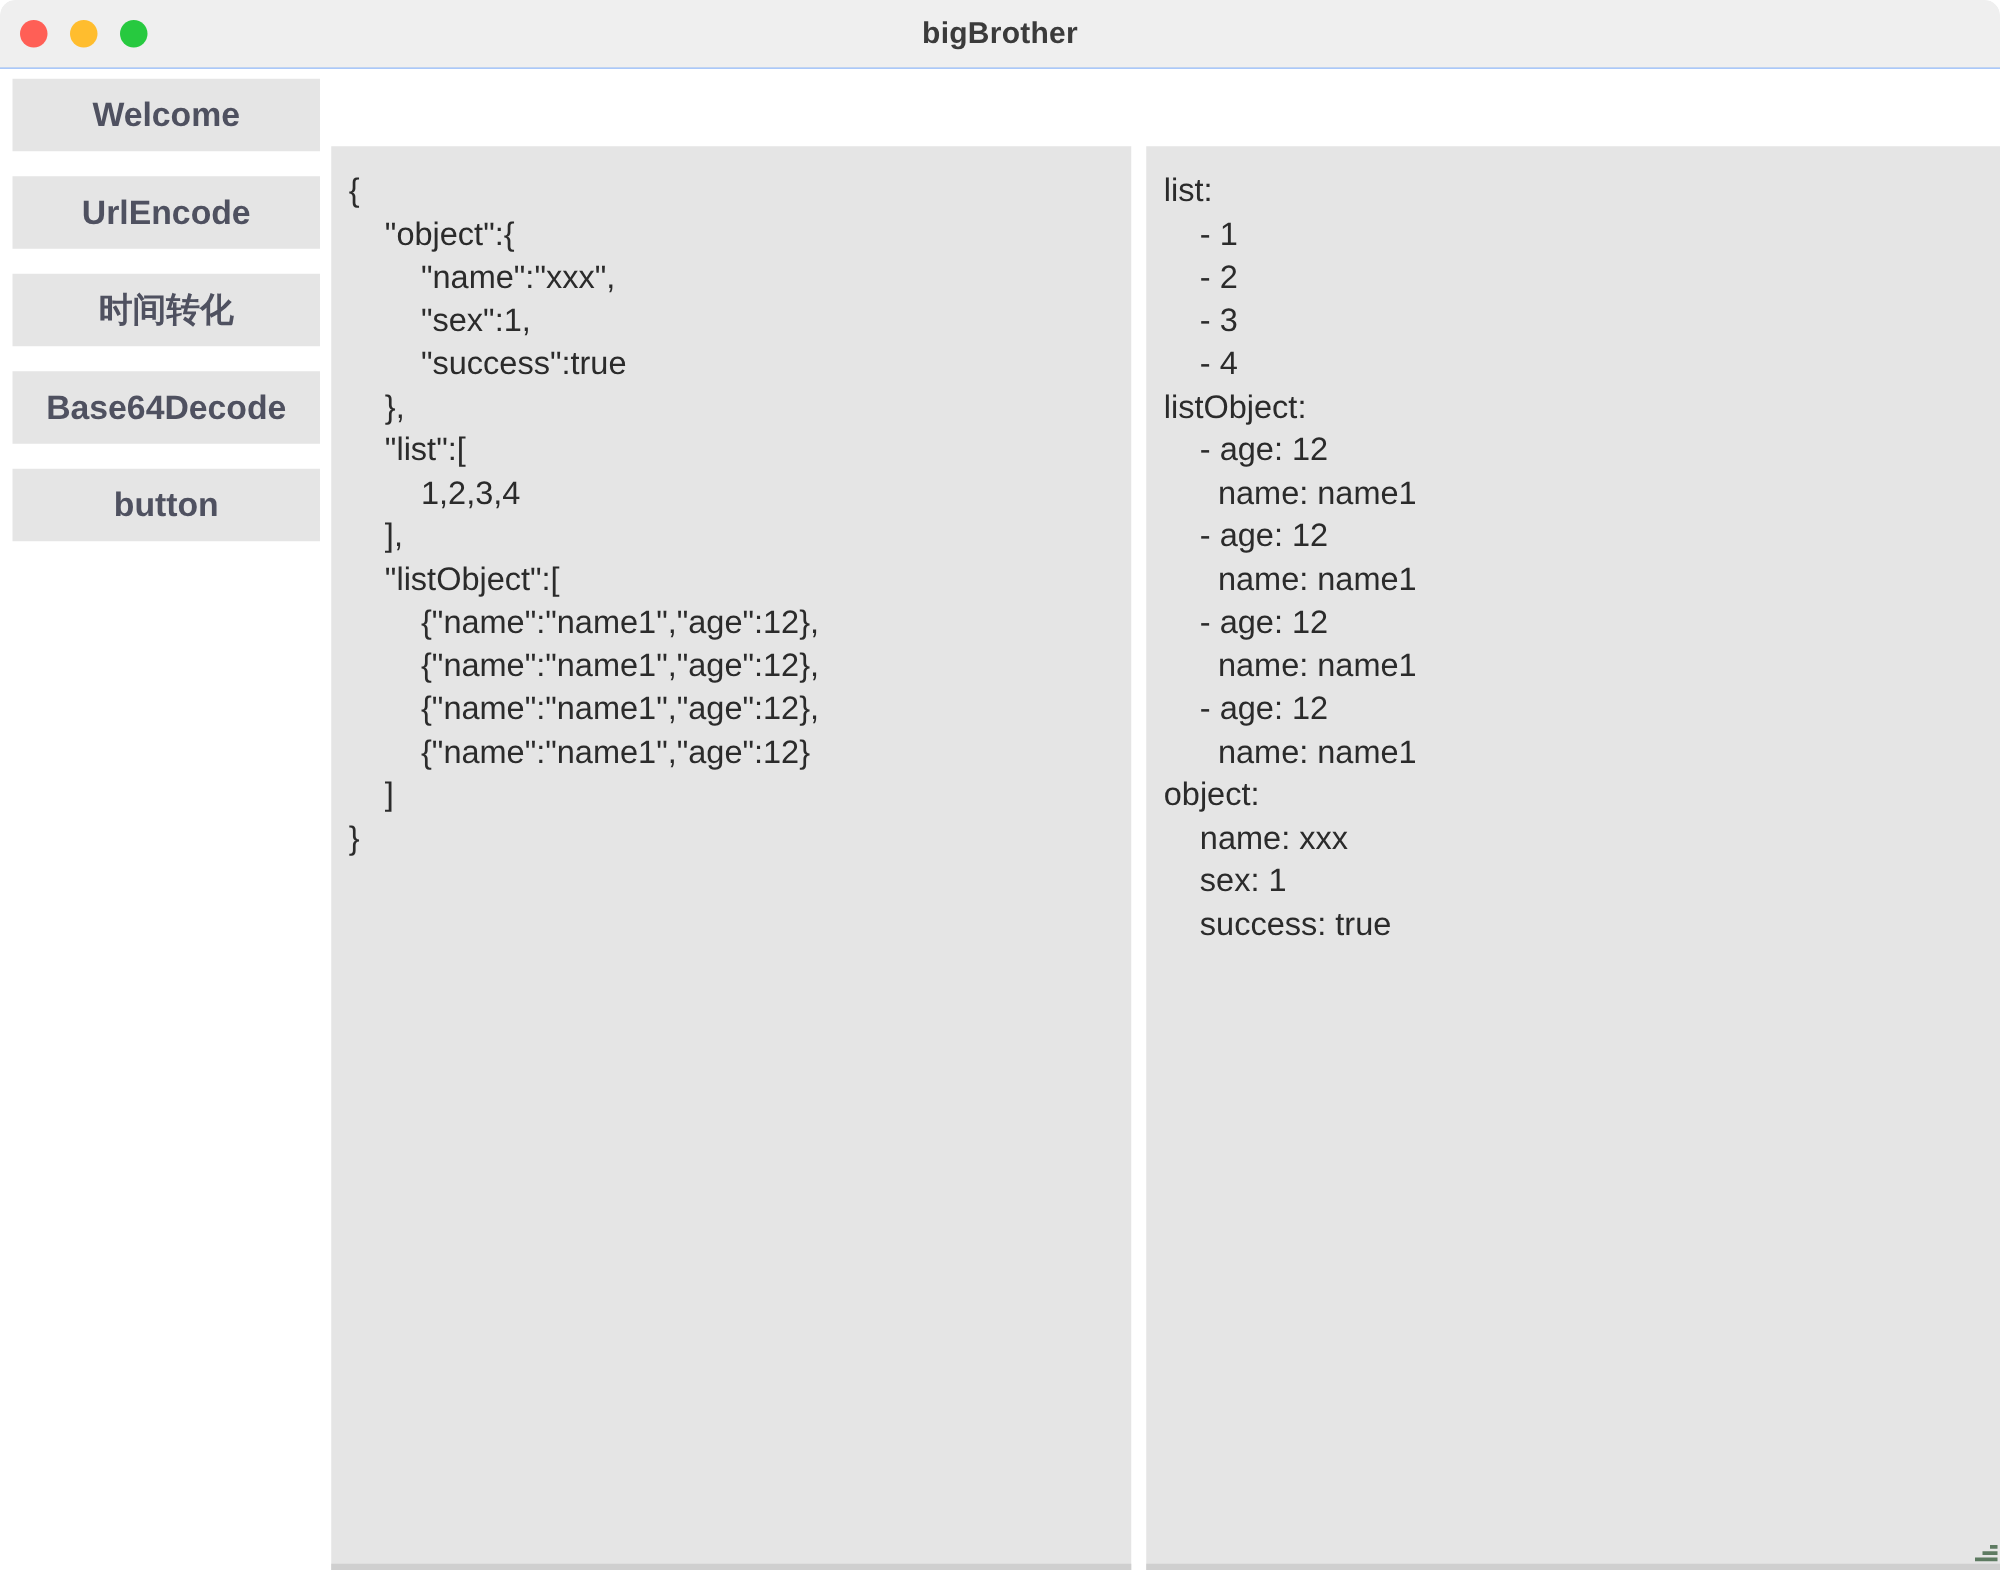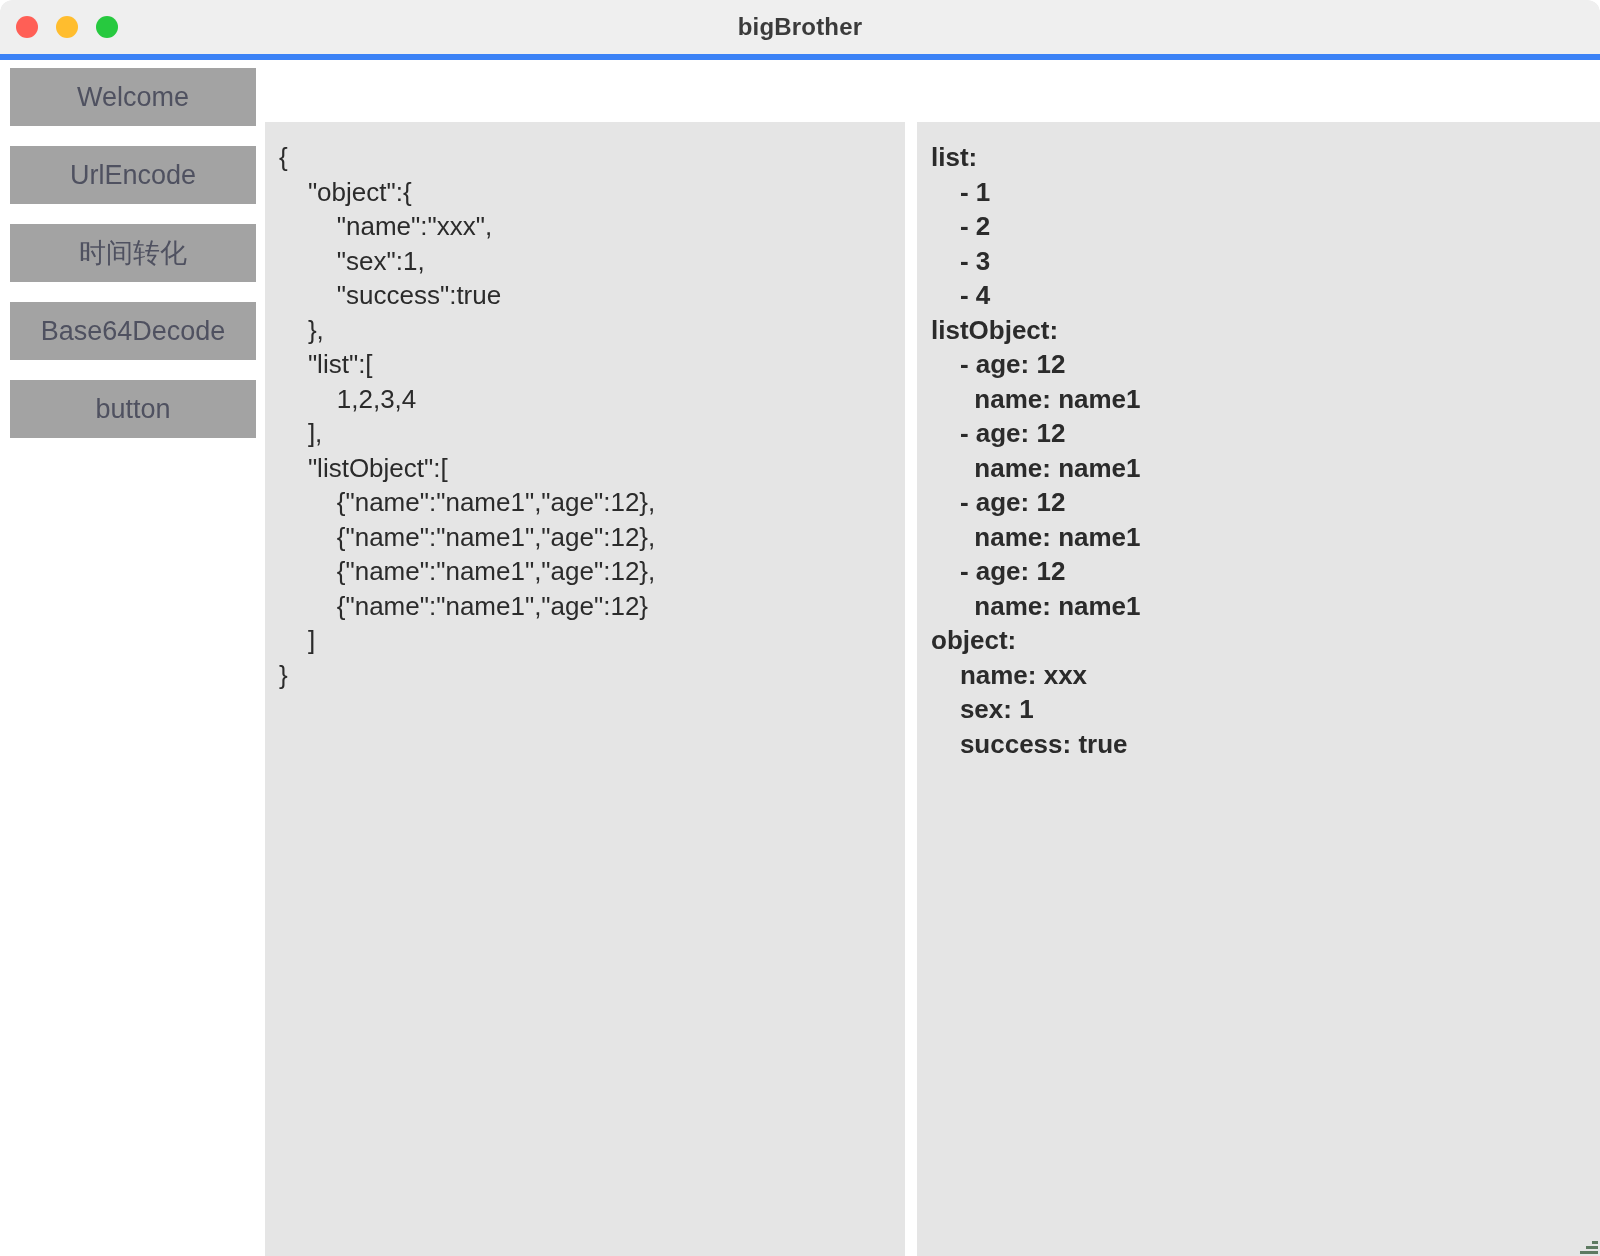--- a/index.html
+++ b/index.html
@@ -23,21 +23,21 @@
     background: #ffffff;
     border-radius: 12px 12px 0 0;
     overflow: hidden;
     box-sizing: border-box;
   }
 
   .titlebar {
     position: relative;
     height: 54px;
     background: #efefef;
-    border-bottom: 6px solid #3b82f6;
+    border-bottom: 1px solid #3b82f6;
     border-radius: 12px 12px 0 0;
   }
   .traffic {
     position: absolute;
     left: 16px;
     top: 16px;
     display: flex;
     gap: 18px;
   }
   .dot {
@@ -74,40 +74,41 @@
     left: 10px;
     top: 8px;
     width: 246px;
   }
   .nav-item {
     display: block;
     width: 246px;
     height: 58px;
     line-height: 58px;
     margin-bottom: 20px;
-    background: #a3a3a3;
+    background: #e5e5e5;
     color: #4f5160;
     font-size: 27px;
     text-align: center;
     white-space: nowrap;
     cursor: pointer;
     user-select: none;
+    font-weight: bold;
   }
 
   
   .panel {
     position: absolute;
     top: 62px;
     background: #e5e5e5;
     box-sizing: border-box;
     overflow: hidden;
     border-bottom: 6px solid #cfcfcf;
   }
   .panel.input  { left: 265px;  width: 640px;  height: 1140px; }
-  .panel.output { left: 917px;  width: 683px;  height: 1140px; font-weight: bold; }
+  .panel.output { left: 917px;  width: 683px;  height: 1140px; }
 
   .code {
     margin: 0;
     padding: 18px 14px 0 14px;
     font-family: "Liberation Sans", "DejaVu Sans", sans-serif;
     font-size: 26px;
     line-height: 34.5px;
     color: #2b2b2b;
     white-space: pre;
     tab-size: 4;

